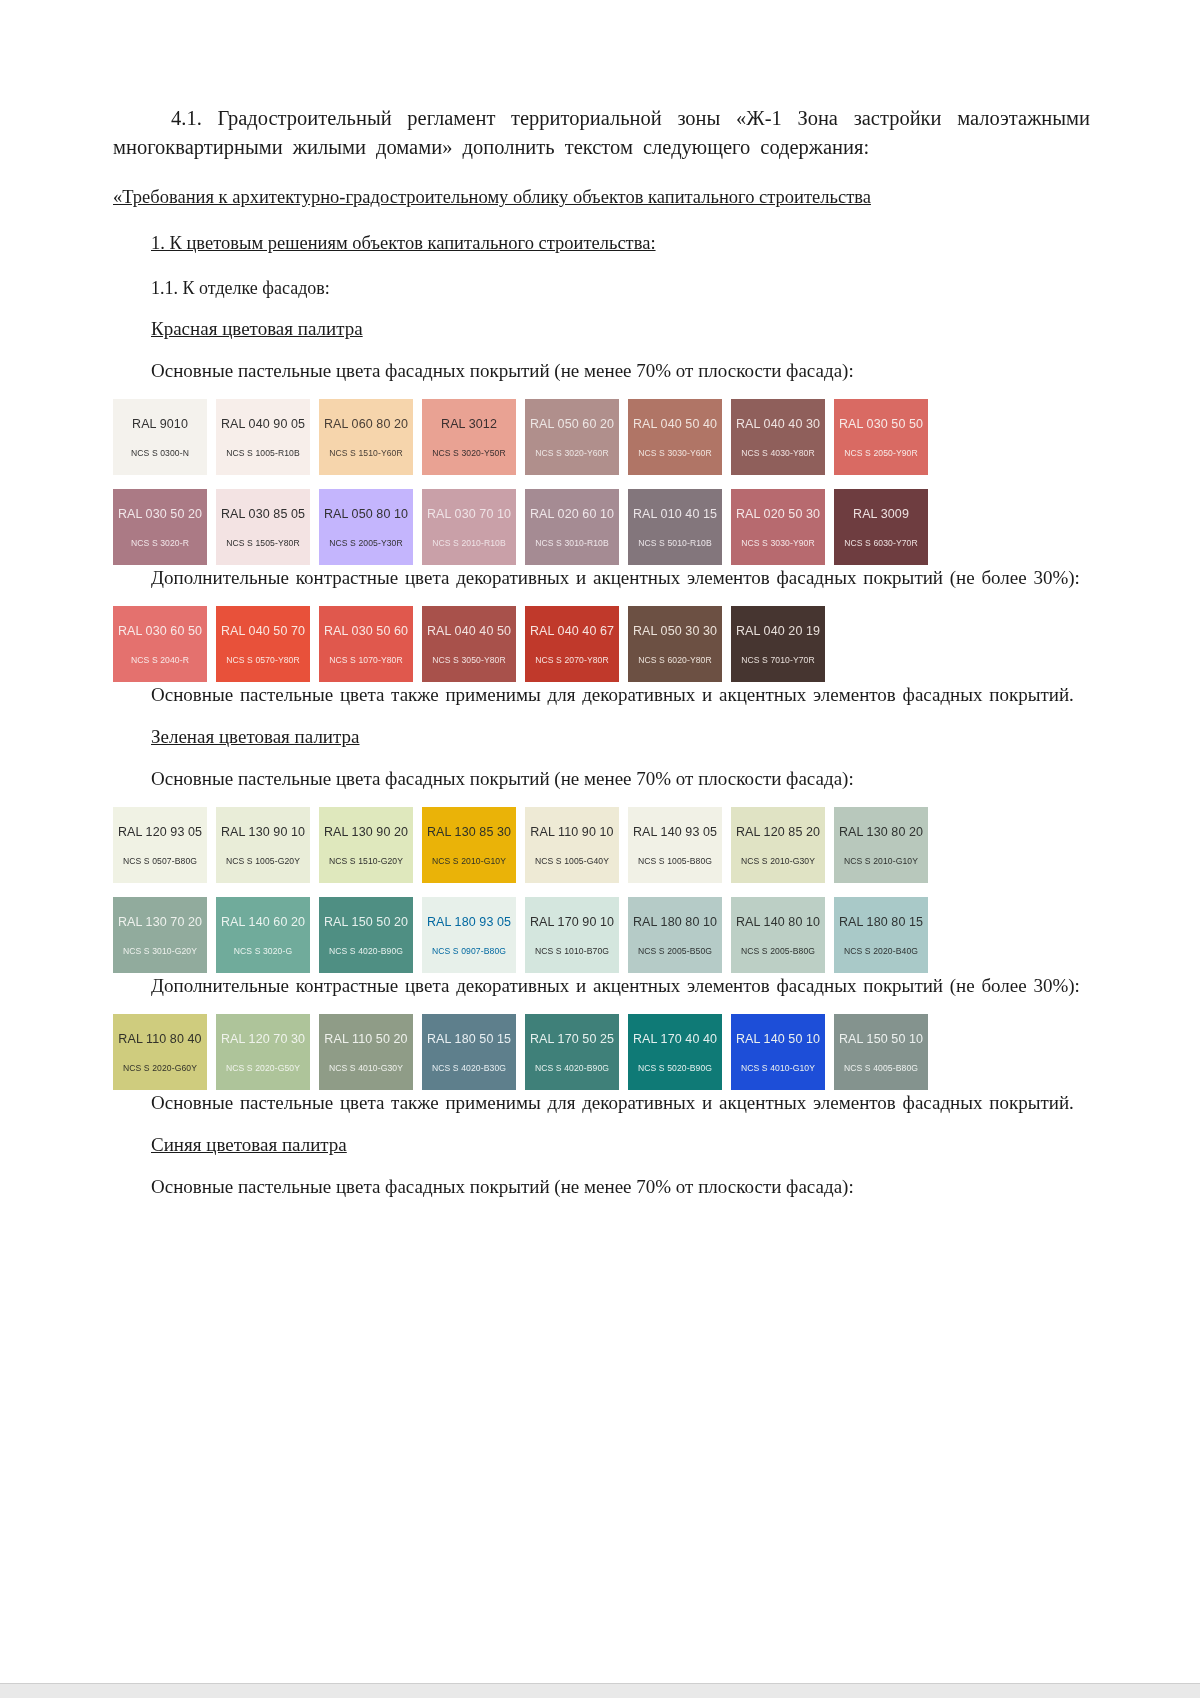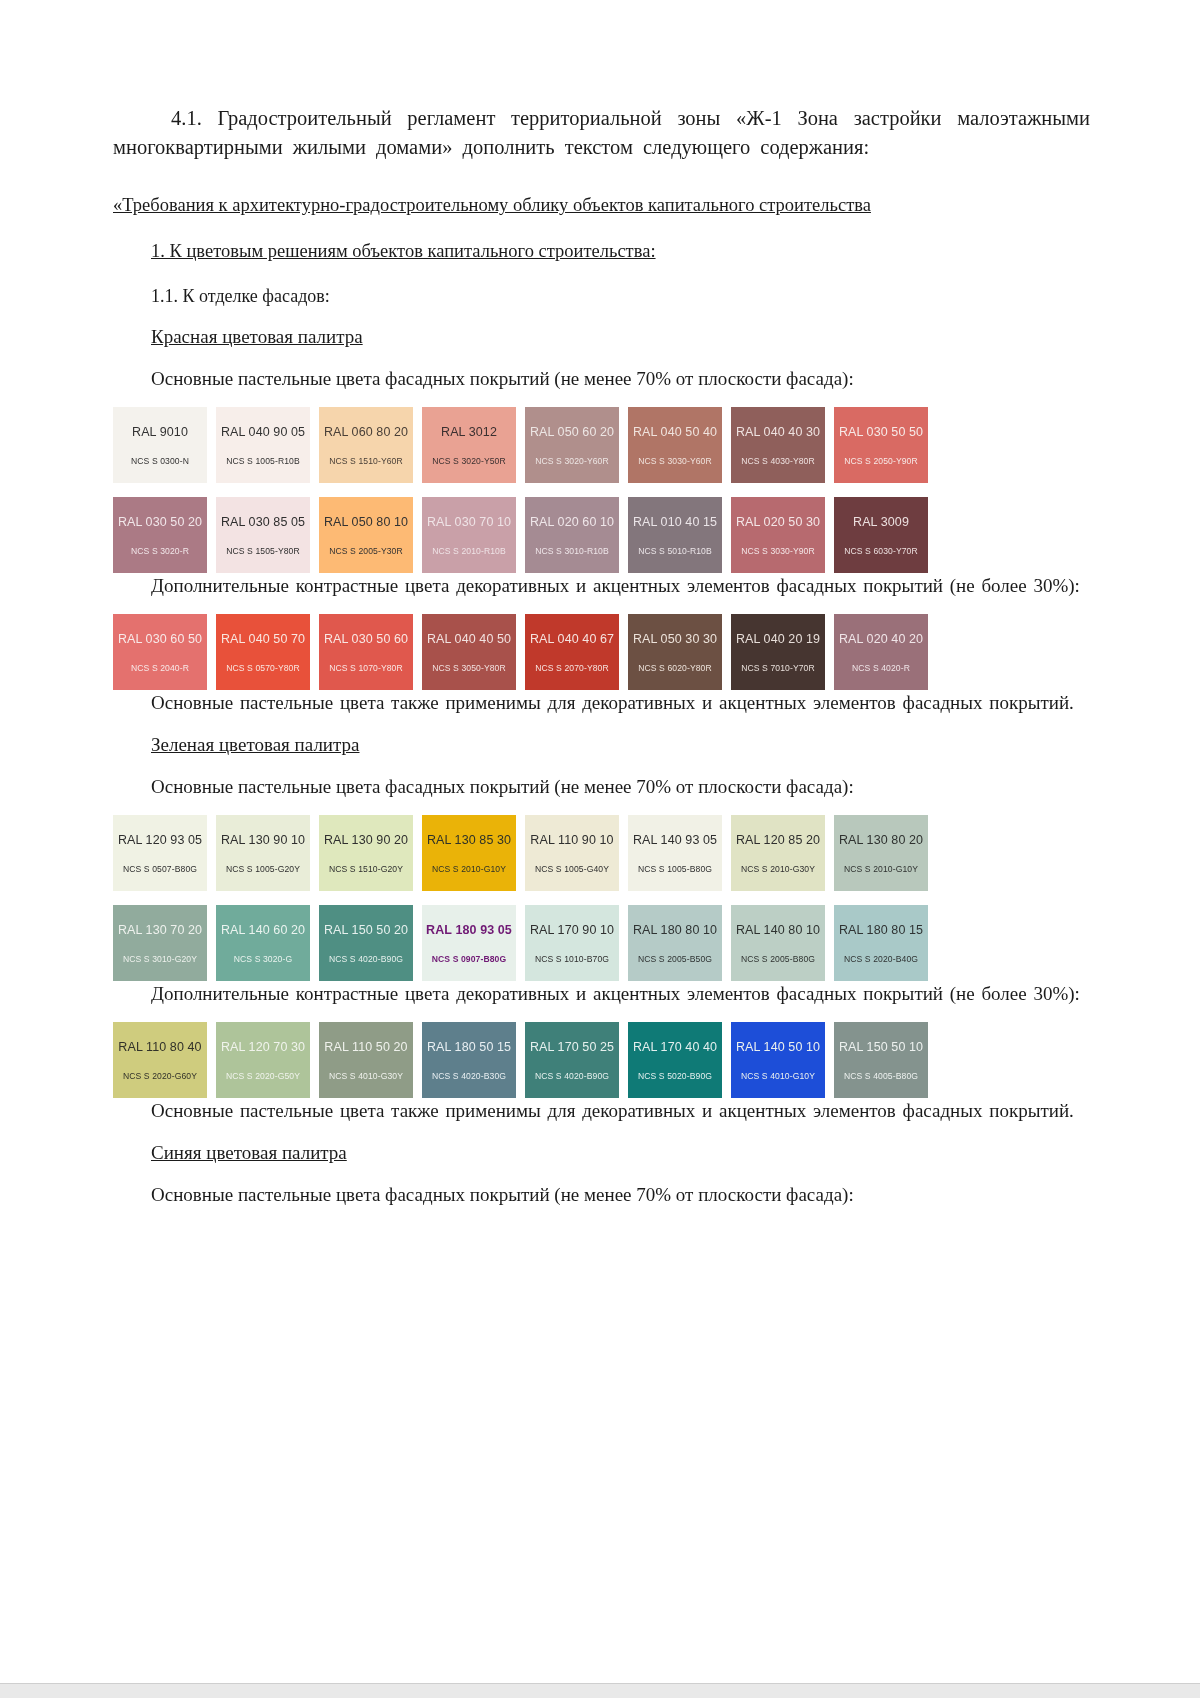--- a/index.html
+++ b/index.html
@@ -34,21 +34,21 @@
     margin: 0 0 0 0;
     text-align: justify;
     color: #1b1b1b;
   }
   p.intro {
     text-indent: 58px;
     text-align: justify;
     word-spacing: 5px;
   }
   p.lead-quote {
-    margin-top: 30px;
+    margin-top: 22px;
     font-size: 18.5px;
   }
   .u { text-decoration: underline; }
 
   p.level1 {
     margin-top: 20px;
     padding-left: 38px;
     font-size: 18.5px;
   }
   p.level1b {
@@ -155,21 +155,21 @@
 
   <div class="swatch-row">
     <div class="swatch" style="background: rgb(171, 122, 133); color: rgb(241, 230, 233);">
       <span class="ral">RAL 030 50 20</span>
       <span class="ncs">NCS S 3020-R</span>
     </div>
     <div class="swatch" style="background: rgb(243, 227, 227); color: rgb(47, 47, 47);">
       <span class="ral">RAL 030 85 05</span>
       <span class="ncs">NCS S 1505-Y80R</span>
     </div>
-    <div class="swatch" style="background: #fdba74; color: rgb(51, 51, 51);">
+    <div class="swatch" style="background: #c4b5fd; color: rgb(51, 51, 51);">
       <span class="ral">RAL 050 80 10</span>
       <span class="ncs">NCS S 2005-Y30R</span>
     </div>
     <div class="swatch" style="background: rgb(201, 160, 168); color: rgb(239, 227, 230);">
       <span class="ral">RAL 030 70 10</span>
       <span class="ncs">NCS S 2010-R10B</span>
     </div>
     <div class="swatch" style="background: rgb(165, 139, 147); color: rgb(239, 230, 233);">
       <span class="ral">RAL 020 60 10</span>
       <span class="ncs">NCS S 3010-R10B</span>
@@ -212,24 +212,20 @@
       <span class="ncs">NCS S 2070-Y80R</span>
     </div>
     <div class="swatch" style="background: rgb(108, 80, 67); color: rgb(236, 226, 218);">
       <span class="ral">RAL 050 30 30</span>
       <span class="ncs">NCS S 6020-Y80R</span>
     </div>
     <div class="swatch" style="background: rgb(70, 53, 48); color: rgb(231, 222, 217);">
       <span class="ral">RAL 040 20 19</span>
       <span class="ncs">NCS S 7010-Y70R</span>
     </div>
-    <div class="swatch" style="background: rgb(154, 112, 121); color: rgb(240, 229, 232);">
-      <span class="ral">RAL 020 40 20</span>
-      <span class="ncs">NCS S 4020-R</span>
-    </div>
   </div>
 
   <p class="body para-just">Основные пастельные цвета также применимы для декоративных и акцентных элементов фасадных покрытий.</p>
 
   <p class="body palette-title u">Зеленая цветовая палитра</p>
 
   <p class="body note">Основные пастельные цвета фасадных покрытий (не менее 70% от плоскости фасада):</p>
 
   <div class="swatch-row">
     <div class="swatch" style="background: rgb(240, 242, 228); color: rgb(47, 47, 47);">
@@ -272,21 +268,21 @@
       <span class="ncs">NCS S 3010-G20Y</span>
     </div>
     <div class="swatch" style="background: rgb(112, 171, 155); color: rgb(234, 243, 239);">
       <span class="ral">RAL 140 60 20</span>
       <span class="ncs">NCS S 3020-G</span>
     </div>
     <div class="swatch" style="background: rgb(79, 143, 131); color: rgb(230, 240, 237);">
       <span class="ral">RAL 150 50 20</span>
       <span class="ncs">NCS S 4020-B90G</span>
     </div>
-    <div class="swatch" style="background: rgb(231, 240, 234); color: #701a75; font-weight: bold;">
+    <div class="swatch" style="background: rgb(231, 240, 234); color: #0369a1;">
       <span class="ral">RAL 180 93 05</span>
       <span class="ncs">NCS S 0907-B80G</span>
     </div>
     <div class="swatch" style="background: rgb(212, 230, 222); color: rgb(47, 47, 47);">
       <span class="ral">RAL 170 90 10</span>
       <span class="ncs">NCS S 1010-B70G</span>
     </div>
     <div class="swatch" style="background: rgb(181, 203, 199); color: rgb(47, 51, 51);">
       <span class="ral">RAL 180 80 10</span>
       <span class="ncs">NCS S 2005-B50G</span>

